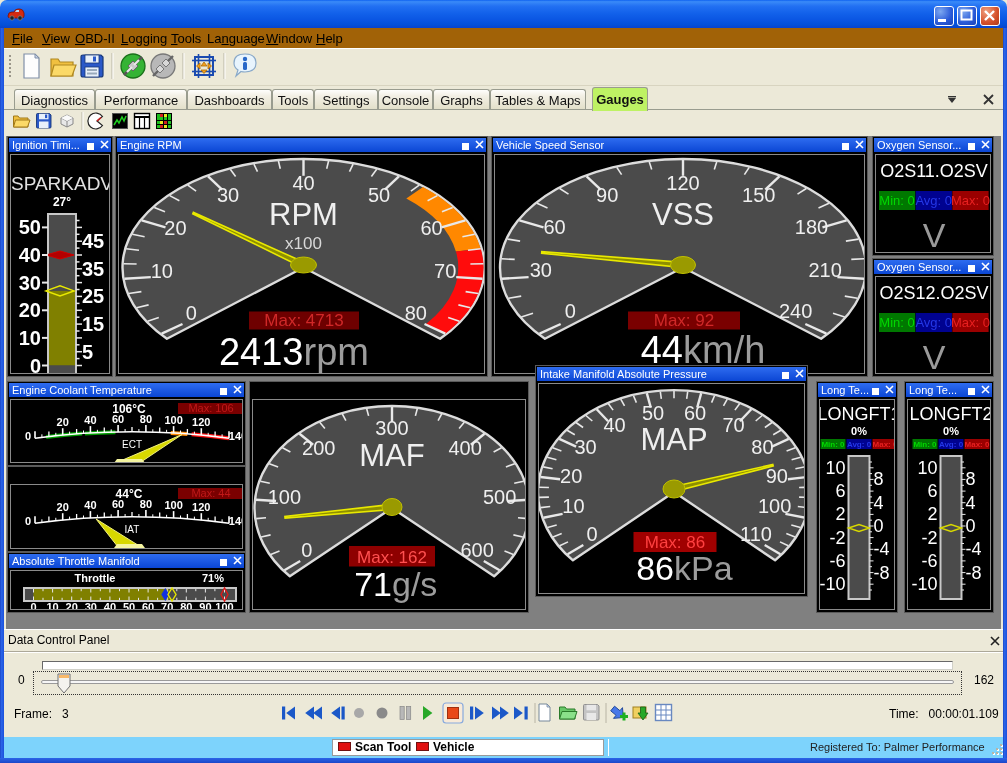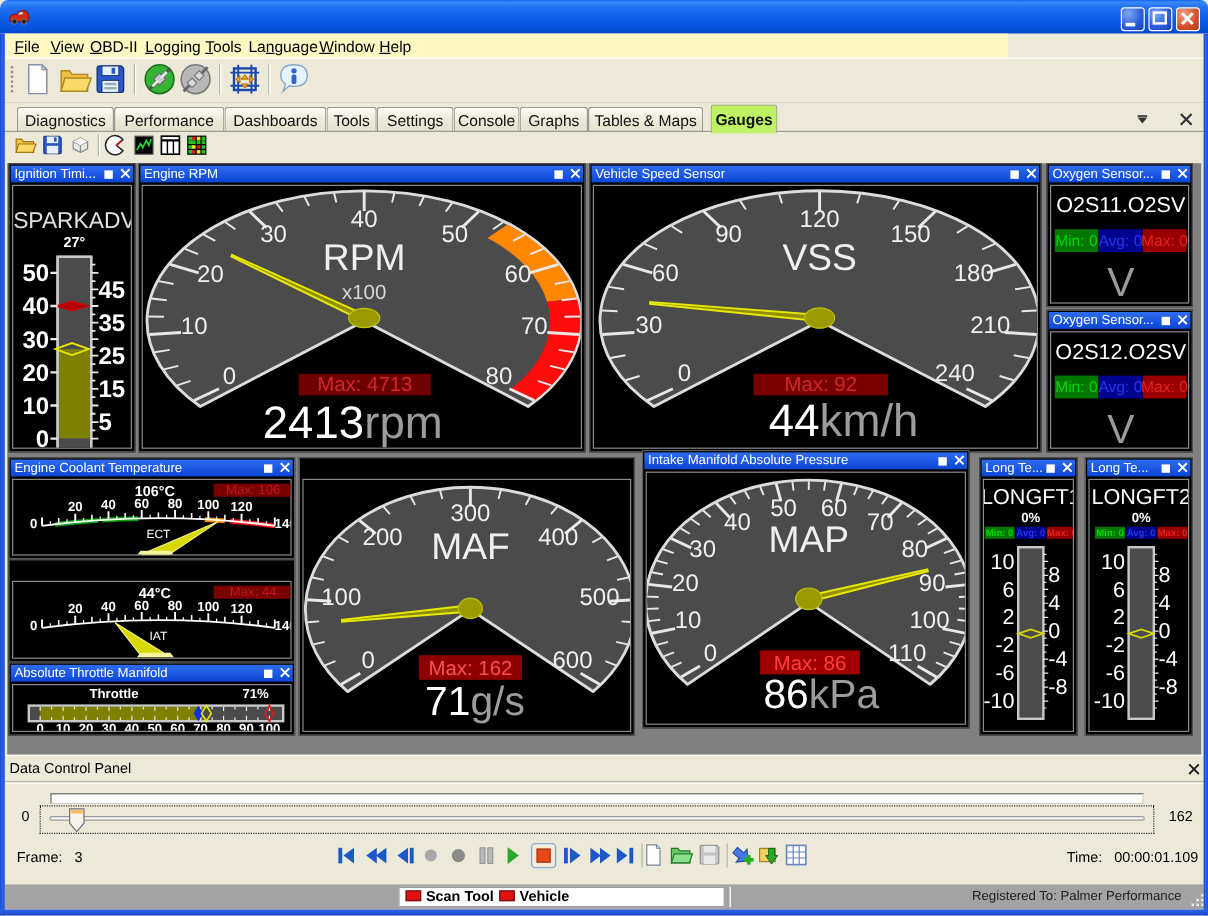--- a/index.html
+++ b/index.html
@@ -10,39 +10,39 @@
 #brdR { right:0; top:28px; width:4px; bottom:0; }
 #brdB { left:0; right:0; bottom:0; height:5px; background:linear-gradient(0deg,#1c46c8,#2a64e8); }
 #title { position:absolute; left:0; top:0; width:1007px; height:28px;
   background:linear-gradient(180deg,#0f62f0 0%,#3a8af8 6%,#2270f2 22%,#1261ea 48%,#0a55e2 72%,#0450d8 88%,#0943ce 100%);
   border-radius:7px 7px 0 0; color:#fff; font-weight:bold; font-size:13px; }
 #title .txt { position:absolute; left:29px; top:7px; white-space:nowrap; text-shadow:1px 1px 1px #1a3a9a; }
 .wbtn { position:absolute; top:6px; width:20px; height:20px; border:1px solid #fff; border-radius:3px; }
 .wbtn.mn { left:934px; background:radial-gradient(circle at 30% 25%,#7da8f0,#2a5ad8 60%,#1a42b8); }
 .wbtn.mx { left:957px; background:radial-gradient(circle at 30% 25%,#7da8f0,#2a5ad8 60%,#1a42b8); }
 .wbtn.cl { left:980px; background:radial-gradient(circle at 30% 25%,#f0a080,#d4502a 60%,#b03a18); }
-#menubar { position:absolute; left:4px; top:28px; width:836px; height:20px; background:#fef9c3; font-size:13px; color:#000; }
+#menubar { position:absolute; left:4px; top:28px; width:999px; height:20px; background:#a16207; font-size:13px; color:#000; }
 #menubar span.mi { position:absolute; top:3px; }
 #toolbar1 { position:absolute; left:4px; top:48px; width:999px; height:38px; background:#ece9d8; border-top:1px solid #fff; border-bottom:1px solid #d8d4c0; }
 #tabrow { position:absolute; left:4px; top:86px; width:999px; height:24px; background:#ece9d8; }
 .tab { position:absolute; top:3px; height:21px; background:linear-gradient(180deg,#fefefc,#f2efe4 30%,#e2dfc8); border:1px solid #999c8f; border-bottom:none; border-radius:3px 3px 0 0; font-size:13px; color:#111; text-align:center; padding-top:3px; }
 .tab.sel { top:1px; height:24px; background:#bef264; font-weight:bold; z-index:5; padding-top:4px; }
 #tabline { position:absolute; left:4px; top:109px; width:999px; height:1px; background:#999c8f; }
 #toolbar2 { position:absolute; left:4px; top:110px; width:999px; height:23px; background:#ece9d8; }
 #client { position:absolute; left:6px; top:136px; width:995px; height:493px; background:#808080; }
 .pnl { position:absolute; background:#000; border:1px solid #5a5a5a; padding:1px; }
 .ptit { position:relative; height:14px; background:linear-gradient(180deg,#2e6cf0,#0b46d4); color:#fff; font-size:11px; margin:0 0 1px 0; }
 .ptxt { position:absolute; left:3px; top:1px; white-space:nowrap; overflow:hidden; }
 .pbtn { position:absolute; right:2px; top:2px; }
 .pbtn .sq { display:inline-block; width:7px; height:7px; background:#fff; margin-right:6px; }
 .pbtn svg { vertical-align:top; margin-top:0px; }
 .pcnt { position:absolute; left:2px; right:2px; top:17px; bottom:2px; border:1px solid #8a8a8a; background:#000; overflow:hidden; }
 svg text { font-family:"Liberation Sans", sans-serif; }
 #dcp { position:absolute; left:4px; top:629px; width:999px; height:108px; background:#ece9d8; border-top:1px solid #fff; font-size:12px; color:#000; }
-#sbar { position:absolute; left:4px; top:737px; width:999px; height:21px; background:#a3a3a3; font-size:11px; }
+#sbar { position:absolute; left:4px; top:737px; width:999px; height:21px; background:#7dd3fc; font-size:11px; }
 </style></head><body>
 <div id="win">
 <div id="title">
  <svg style="position:absolute;left:7px;top:7px" width="18" height="14" viewBox="0 0 18 14">
   <path d="M1 9 Q1 5 5 5 L7 5 Q8 2 11 2 L13 2 Q16 2 17 6 L17 9 Q17 11 15 11 L3 11 Q1 11 1 9 Z" fill="#d42a10" stroke="#7a1005" stroke-width="0.8"></path>
   <circle cx="5" cy="11" r="2.2" fill="#222" stroke="#888" stroke-width="0.7"></circle>
   <circle cx="13" cy="11" r="2.2" fill="#222" stroke="#888" stroke-width="0.7"></circle>
   <path d="M8 5 L12 5 L12 3 L9.5 3 Z" fill="#b8d8f0"></path>
  </svg>
  <span class="wbtn mn"><svg width="18" height="18" viewBox="0 0 18 18">
@@ -665,21 +665,21 @@
           </g>
           <text x="139" y="66" font-size="31" fill="#efefef" text-anchor="middle">MAF</text>
           <rect x="96" y="146" width="86" height="20.5" fill="#8e0000"></rect>
           <text x="139" y="162.5" font-size="17" fill="#ff5050" text-anchor="middle">Max: 162</text>
           <polygon points="138.8,104.4 31.9,116.5 32.1,118.1 139.2,109.6" fill="#8f8f00" stroke="#e8e800" stroke-width="1.6"></polygon>
           <ellipse cx="139" cy="107" rx="10" ry="8.5" fill="#9a9a00" stroke="#c0c000" stroke-width="1"></ellipse>
           <text x="139" y="196" font-size="34" fill="#ffffff" text-anchor="end">71</text>
           <text x="139" y="196" font-size="34" fill="#9c9c9c" text-anchor="start">g/s</text>
         </svg></div>
     </div>
-    <div class="pnl" style="left:535px;top:375px;width:273px;height:232px">
+    <div class="pnl" style="left:535px;top:365px;width:273px;height:232px">
       <div class="ptit">
         <span class="ptxt">Intake Manifold Absolute Pressure</span>
         <span class="pbtn"><span class="sq"></span><svg width="9" height="9" viewBox="0 0 9 9">
             <path d="M1 1 L8 8 M8 1 L1 8" stroke="#fff" stroke-width="1.6"></path>
           </svg></span>
       </div>
       <div class="pcnt"><svg width="269" height="211" viewBox="0 0 269 211">
           <path d="M135 108 L33.9 176.3 A136 102 0 1 1 236.1 176.3 Z" fill="#4b4b4b" stroke="#dcdcdc" stroke-width="2.4" stroke-linejoin="round"></path>
           <g>
             <line x1="28.6" y1="170.2" x2="44.3" y2="161" stroke="#e8e8e8" stroke-width="2.4"></line>

